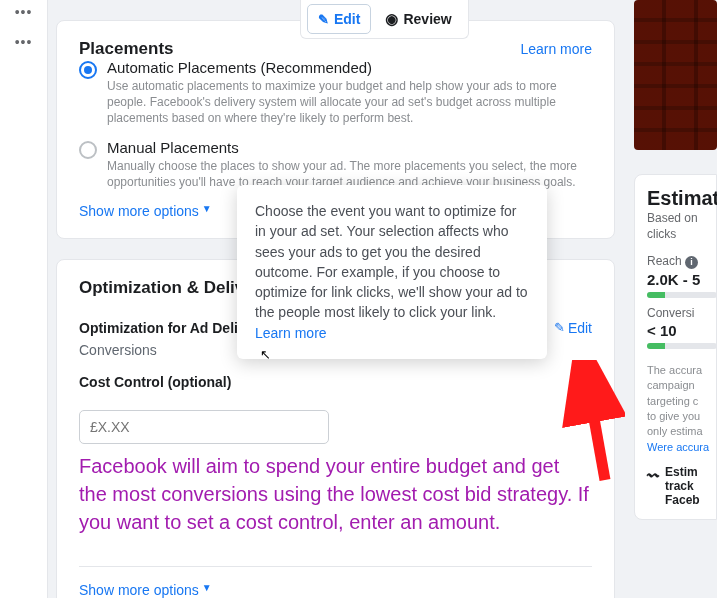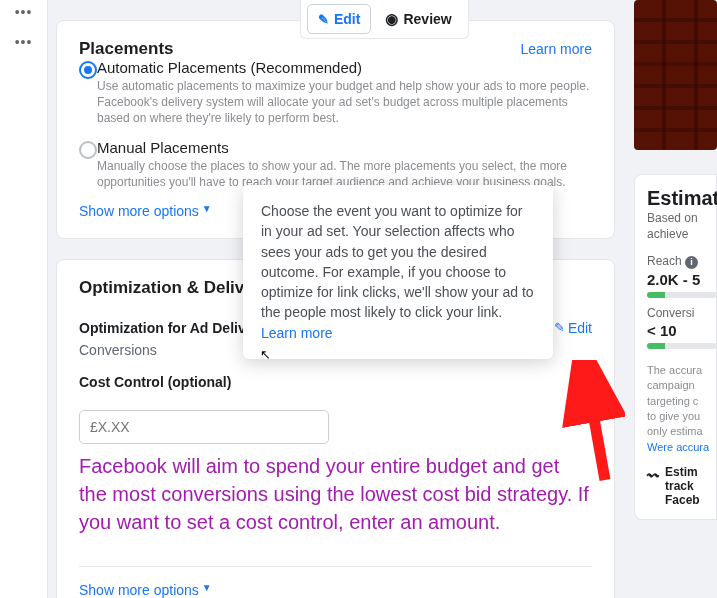--- a/index.html
+++ b/index.html
@@ -10,37 +10,37 @@
   .topbar { position: absolute; left: 300px; top: 0; display: flex; gap: 4px; background: #fff; border: 1px solid #e4e6ea; border-top: none; border-radius: 0 0 6px 6px; padding: 4px 6px; z-index: 5; }
   .btn { display: inline-flex; align-items: center; gap: 5px; font-size: 14px; font-weight: 600; padding: 6px 10px; border-radius: 5px; cursor: pointer; }
   .btn-edit { color: #1877f2; border: 1px solid #c7d3e0; background: #fff; }
   .btn-review { color: #1c1e21; }
   .edit-glyph { font-size: 13px; }
   .eye-glyph { font-size: 15px; }
   .card { background: #fff; border: 1px solid #e4e6ea; border-radius: 8px; margin-top: 20px; padding: 18px 22px; }
   .card-head { display: flex; justify-content: space-between; align-items: center; }
   .card-title { font-size: 17px; font-weight: 700; color: #1c1e21; }
   .learn { color: #1877f2; font-size: 14px; font-weight: 500; cursor: pointer; }
-  .radio-row { display: flex; margin-bottom: 12px; }
+  .radio-row { display: flex; gap: 10px; margin-bottom: 12px; }
   .radio { width: 18px; height: 18px; border: 2px solid #bcc0c4; border-radius: 50%; margin-top: 2px; flex-shrink: 0; position: relative; }
   .radio.checked { border-color: #1877f2; }
   .radio.checked::after { content: ""; position: absolute; top: 3px; left: 3px; width: 8px; height: 8px; background: #1877f2; border-radius: 50%; }
   .opt-label { font-size: 15px; color: #1c1e21; margin-bottom: 2px; }
   .opt-desc { font-size: 12px; color: #8a8d91; line-height: 1.35; }
   .show-more { color: #1877f2; font-size: 14px; font-weight: 500; cursor: pointer; display: inline-flex; gap: 3px; }
   .caret { font-size: 10px; color: #1877f2; }
   .sub-head { font-size: 14px; font-weight: 700; color: #1c1e21; display: flex; align-items: center; gap: 4px; }
   .info-dot { width: 13px; height: 13px; border-radius: 50%; background: #606770; color: #fff; font-size: 9px; display: inline-flex; align-items: center; justify-content: center; font-weight: bold; }
   .row-flex { display: flex; justify-content: space-between; align-items: center; }
   .edit-link { color: #1877f2; font-size: 14px; font-weight: 500; cursor: pointer; display: inline-flex; align-items: center; gap: 3px; }
   .val { font-size: 14px; color: #606770; margin-top: 6px; margin-bottom: 16px; }
   .input-box { width: 250px; height: 34px; border: 1px solid #ccd0d5; border-radius: 5px; padding: 0 10px; font-size: 14px; color: #8a8d91; margin-top: 20px; margin-bottom: 8px; }
   .body-text { font-size: 20px; color: #a21caf; line-height: 1.4; }
   .divider { border-top: 1px solid #e4e6ea; margin: 30px 0 14px; }
-  .tooltip { position: absolute; left: 243px; top: 185px; width: 310px; background: #fff; border-radius: 6px; box-shadow: 0 4px 18px rgba(0,0,0,0.18); padding: 16px 18px; font-size: 14px; color: #4b4f56; line-height: 1.45; z-index: 20; }
+  .tooltip { position: absolute; left: 237px; top: 185px; width: 310px; background: #fff; border-radius: 6px; box-shadow: 0 4px 18px rgba(0,0,0,0.18); padding: 16px 18px; font-size: 14px; color: #4b4f56; line-height: 1.45; z-index: 20; }
   .tooltip .learn { display: inline; }
   .cursor-arrow { position: absolute; left: 260px; top: 347px; font-size: 13px; z-index: 30; }
   .right-col { position: absolute; left: 634px; top: 0; width: 83px; height: 598px; }
   .brick { width: 83px; height: 150px; background: repeating-linear-gradient(0deg,#8a3a1e 0 18px,#6e2f18 18px 22px), repeating-linear-gradient(90deg,#a04a28 0 28px,#7a3519 28px 32px); background-blend-mode: multiply; border-radius: 4px; }
   .est-card { background: #fff; border: 1px solid #e4e6ea; border-radius: 8px 0 0 8px; margin-top: 24px; padding: 12px 0 12px 12px; font-size: 13px; color: #4b4f56; }
   .est-title { font-weight: 700; color: #1c1e21; font-size: 20px; }
   .est-sub { font-size: 12px; color: #65676b; line-height: 1.35; margin-bottom: 12px; }
   .est-label { font-size: 12px; color: #65676b; margin-top: 8px; }
   .est-val { font-weight: 700; color: #1c1e21; font-size: 15px; margin-top: 2px; }
   .bar { width: 70px; height: 6px; background: #e4e6ea; border-radius: 3px; margin-top: 4px; position: relative; overflow: hidden; }
@@ -125,21 +125,21 @@
 
 <div class="tooltip">
   <span>Choose the event you want to optimize for in your ad set. Your selection affects who sees your ads to get you the desired outcome. For example, if you choose to optimize for link clicks, we'll show your ad to the people most likely to click your link. </span><span class="learn">Learn more</span>
 </div>
 <div class="cursor-arrow">↖</div>
 
 <div class="right-col">
   <div class="brick"></div>
   <div class="est-card">
     <div class="est-title">Estimat</div>
-    <div class="est-sub"><span>Based on</span><br><span>achieve</span></div>
+    <div class="est-sub"><span>Based on</span><br><span>clicks</span></div>
     <div class="est-label"><span>Reach</span> <span class="info-dot">i</span></div>
     <div class="est-val">2.0K - 5</div>
     <div class="bar"></div>
     <div class="est-label">Conversi</div>
     <div class="est-val">&lt; 10</div>
     <div class="bar"></div>
     <div class="fine">
       <span>The accura</span><br>
       <span>campaign</span><br>
       <span>targeting c</span><br>

